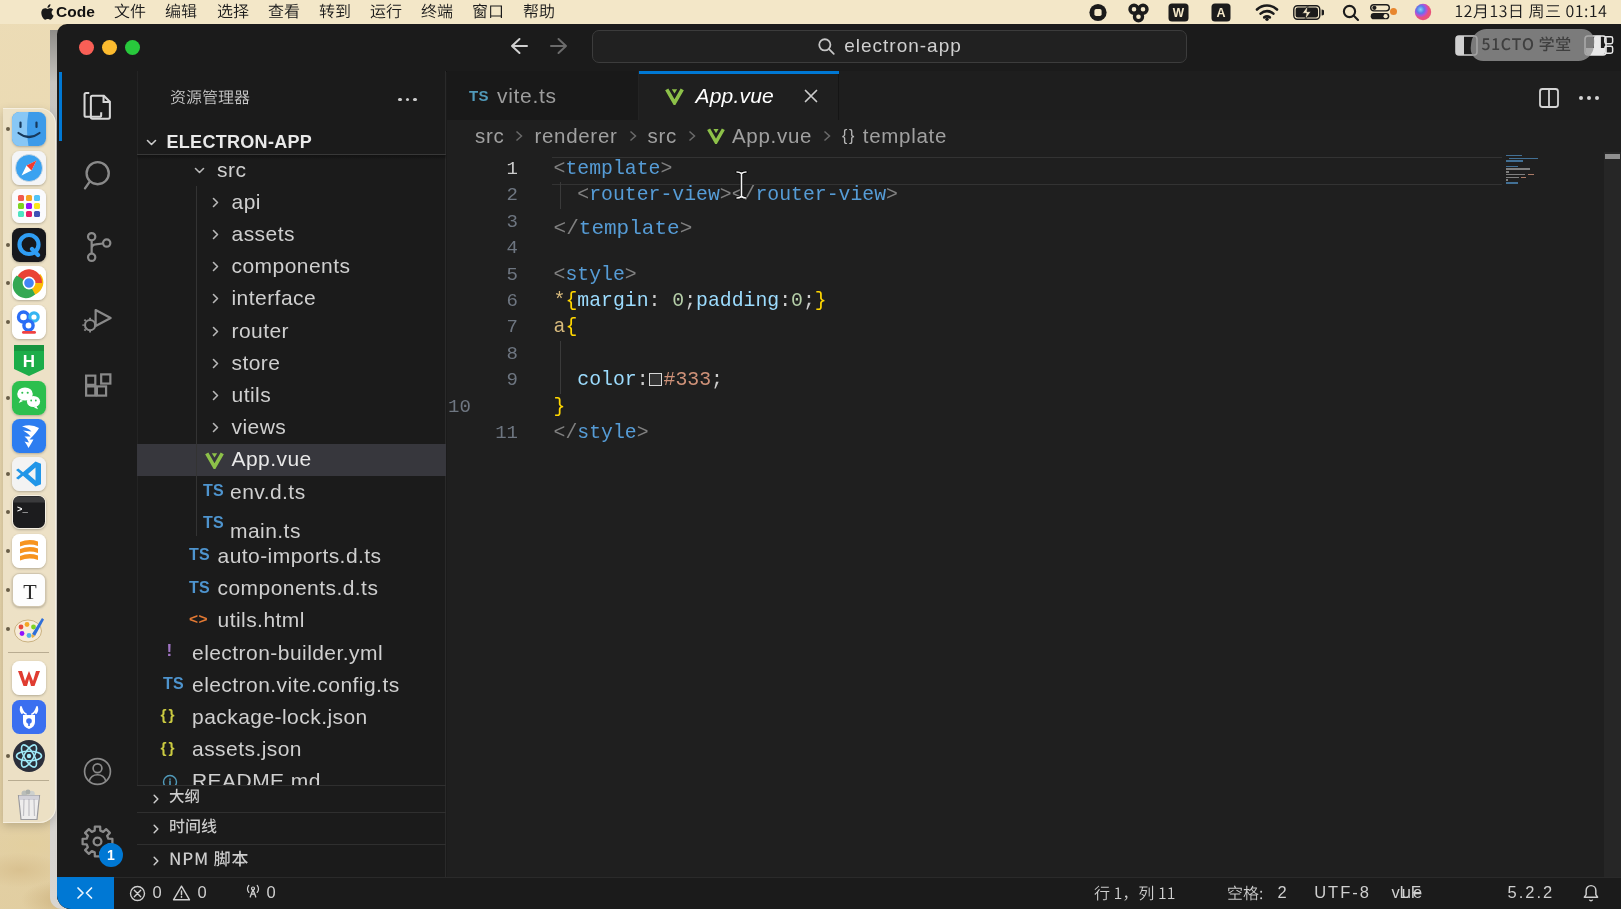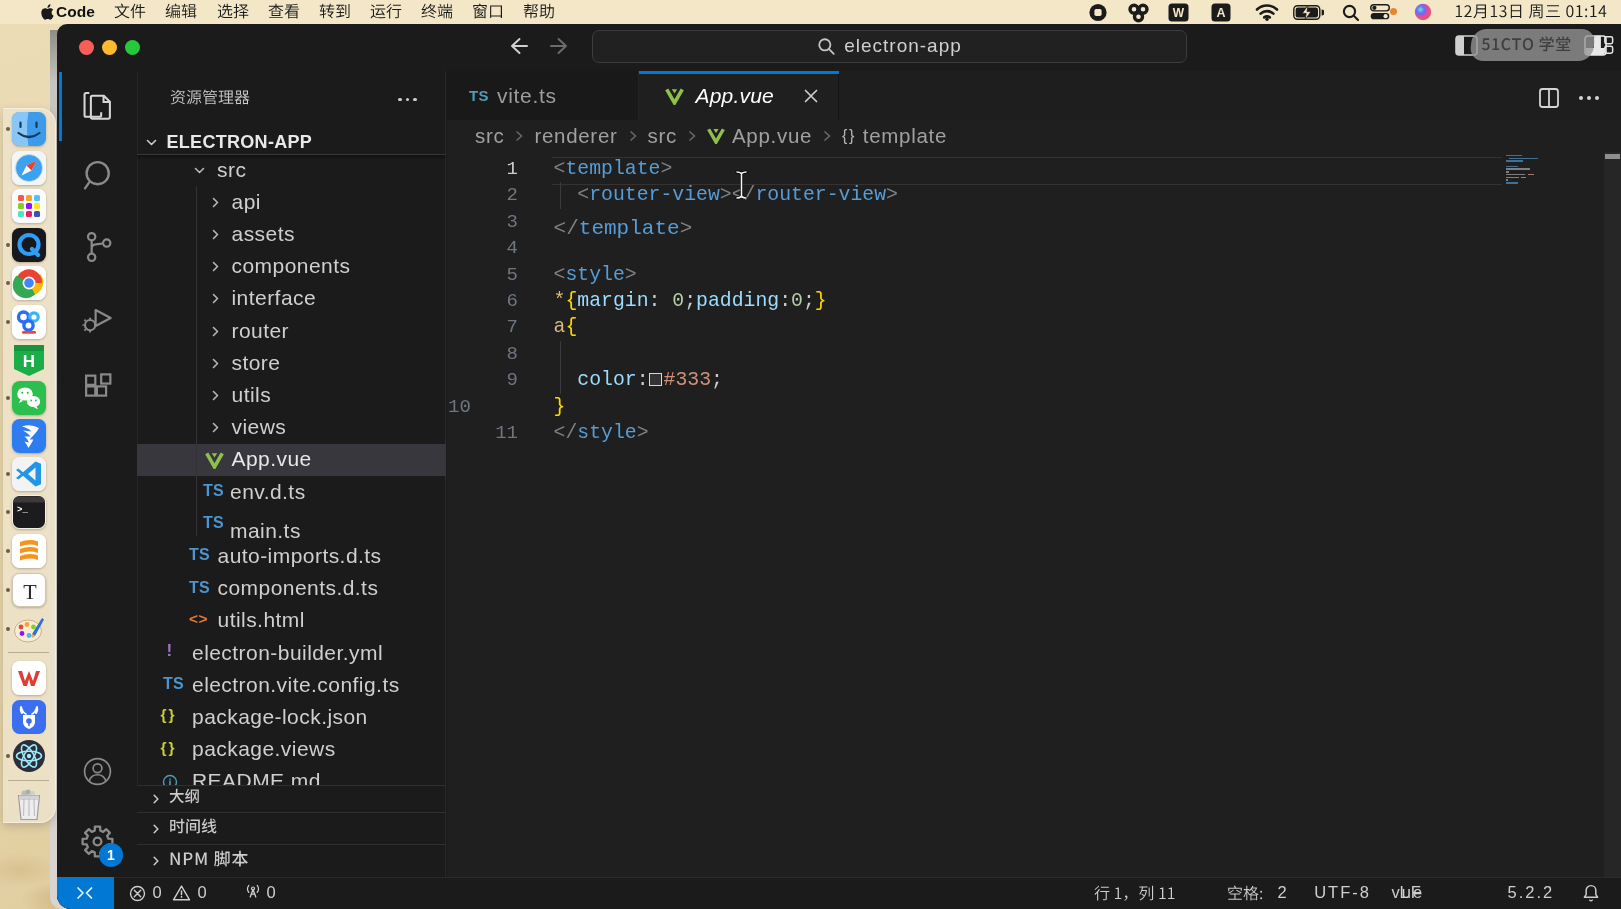--- a/index.html
+++ b/index.html
@@ -433,21 +433,21 @@
 <div class="abs" style="left:161px;top:552.1px;font-size:21px;letter-spacing:0.45px;color:#cfcfcf;white-space:nowrap;">components.d.ts</div>
 <div class="abs" style="left:132.5px;top:585.8px;font-size:15.5px;font-weight:bold;color:#e37933;letter-spacing:0.5px;">&lt;&gt;</div>
 <div class="abs" style="left:161px;top:584.3px;font-size:21px;letter-spacing:0.45px;color:#cfcfcf;white-space:nowrap;">utils.html</div>
 <div class="abs" style="left:110px;top:617px;font-size:17px;font-weight:bold;color:#a074c4;">!</div>
 <div class="abs" style="left:135.5px;top:616.5px;font-size:21px;letter-spacing:0.45px;color:#cfcfcf;white-space:nowrap;">electron-builder.yml</div>
 <div class="abs" style="left:106.5px;top:651.2px;font-size:16px;font-weight:bold;color:#4e94ce;letter-spacing:0.3px;">TS</div>
 <div class="abs" style="left:135.5px;top:648.7px;font-size:21px;letter-spacing:0.45px;color:#cfcfcf;white-space:nowrap;">electron.vite.config.ts</div>
 <div class="abs" style="left:104px;top:682.4px;font-size:15.5px;font-weight:bold;color:#cbcb41;letter-spacing:2px;">{}</div>
 <div class="abs" style="left:135.5px;top:680.9px;font-size:21px;letter-spacing:0.45px;color:#cfcfcf;white-space:nowrap;">package-lock.json</div>
 <div class="abs" style="left:104px;top:714.6px;font-size:15.5px;font-weight:bold;color:#cbcb41;letter-spacing:2px;">{}</div>
-<div class="abs" style="left:135.5px;top:713.1px;font-size:21px;letter-spacing:0.45px;color:#cfcfcf;white-space:nowrap;">package.views</div>
+<div class="abs" style="left:135.5px;top:713.1px;font-size:21px;letter-spacing:0.45px;color:#cfcfcf;white-space:nowrap;">assets.json</div>
 <svg class="abs" style="left:105px;top:749.8px" width="16" height="16" viewBox="0 0 16 16">
       <circle cx="8" cy="8" r="6.5" fill="none" stroke="#519aba" stroke-width="1.4"></circle>
       <path d="M8 5 V5.2 M8 7 V11" stroke="#519aba" stroke-width="1.6" stroke-linecap="round"></path>
     </svg>
 <div class="abs" style="left:135.5px;top:745.3px;font-size:21px;letter-spacing:0.45px;color:#cfcfcf;white-space:nowrap;">README.md</div>
 <div class="abs" style="left:80px;top:761px;width:309px;height:92px;background:#1b1b1b;border-right:1px solid #2a2a2a;"></div>
 <div class="abs" style="left:80px;top:761px;width:309px;height:1px;background:#2f2f2f;"></div>
 <div class="abs" style="left:80px;top:788px;width:309px;height:1px;background:#2f2f2f;"></div>
 <div class="abs" style="left:80px;top:820px;width:309px;height:1px;background:#2f2f2f;"></div>
 <svg class="abs" style="left:93.5px;top:768.6px" width="12" height="12" viewBox="0 0 13 13">

